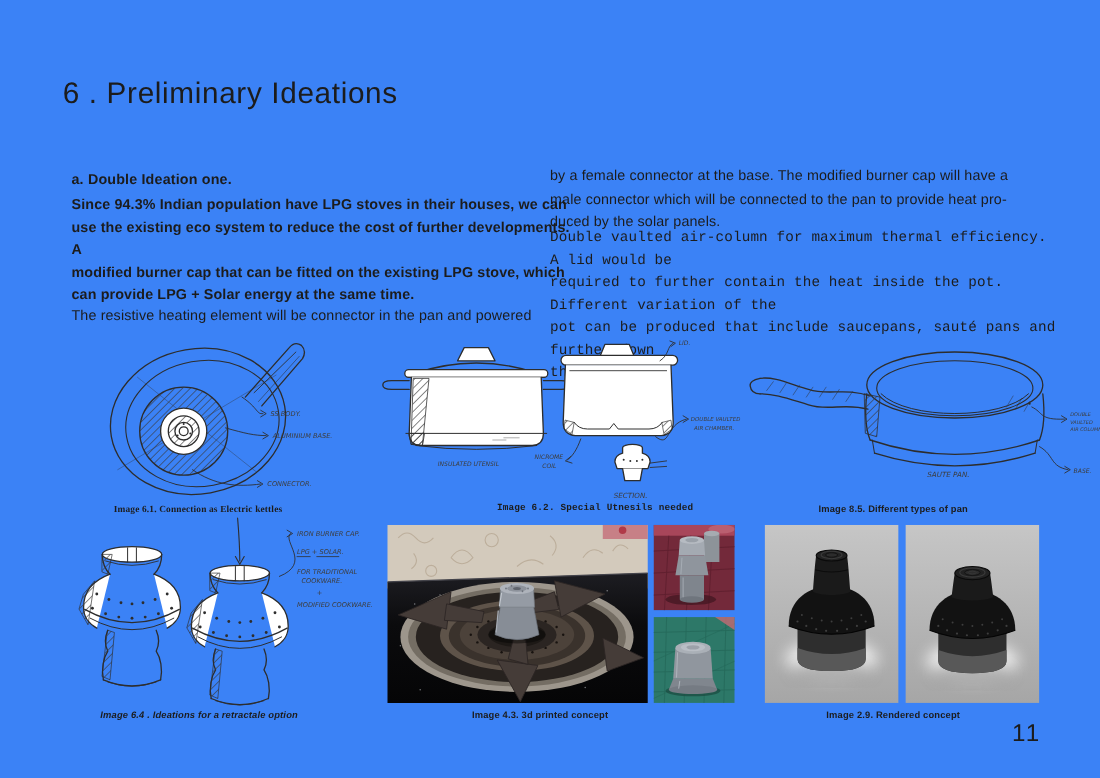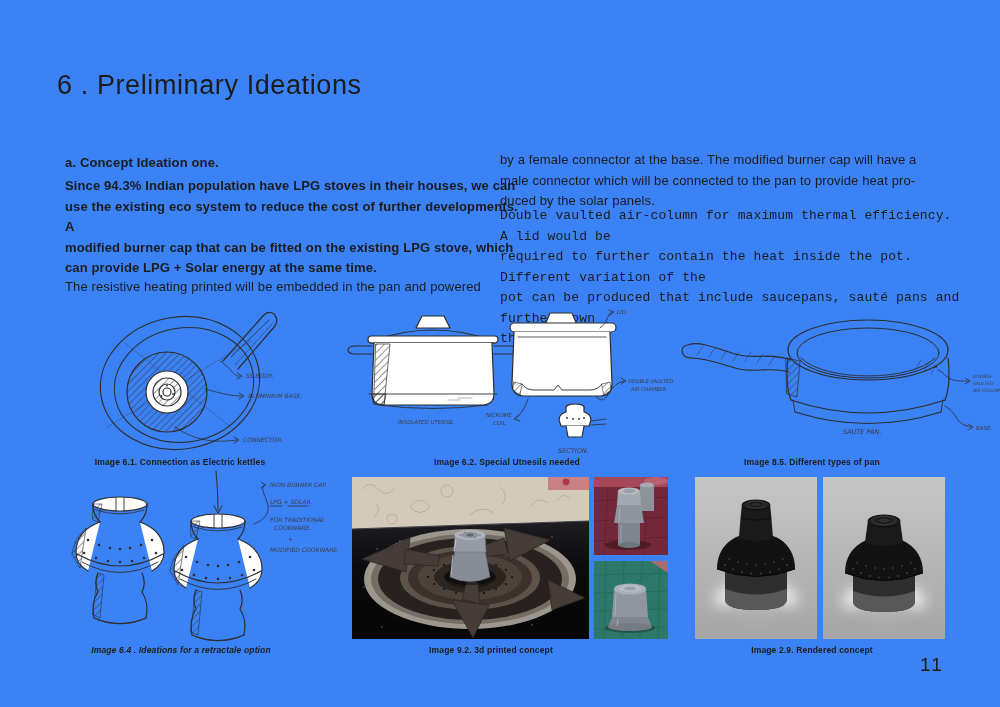--- a/index.html
+++ b/index.html
@@ -7,37 +7,37 @@
         font-family:"Liberation Sans","DejaVu Sans",sans-serif;color:#1c1c1c;}
   .title{position:absolute;left:57px;top:70px;font-size:27px;font-weight:400;letter-spacing:.6px;}
   .heading{position:absolute;left:65px;top:155px;font-size:13px;font-weight:bold;letter-spacing:.15px;}
   .bodytext{position:absolute;font-size:13px;line-height:20.5px;letter-spacing:.12px;white-space:pre-line;}
   .p-left1{left:65px;top:176px;width:460px;font-weight:bold;}
   .p-left2{left:65px;top:277px;width:460px;}
   .p-right1{left:500px;top:150px;width:460px;}
   .p-right2{left:500px;top:206px;width:460px;font-family:Liberation Mono, monospace;}
   .fig{position:absolute;}
   .cap{position:absolute;width:250px;font-size:8.5px;font-weight:bold;text-align:center;letter-spacing:.15px;}
-  .pageno{position:absolute;left:920px;top:654px;font-size:19px;letter-spacing:2px;}
+  .pageno{position:absolute;left:920px;top:654px;font-size:22px;letter-spacing:2px;}
   .photo{position:absolute;top:0;overflow:hidden;}
   svg{display:block;}
 </style>
 </head>
 <body>
 
 <div class="page">
 
   <div class="title">6 . Preliminary Ideations</div>
 
-  <div class="heading">a. Concept Ideation one.</div>
+  <div class="heading">a. Double Ideation one.</div>
   <div class="bodytext p-left1">Since 94.3% Indian population have LPG stoves in their houses, we can
 use the existing eco system to reduce the cost of further developments. A
 modified burner cap that can be fitted on the existing LPG stove, which
 can provide LPG + Solar energy at the same time.</div>
-  <div class="bodytext p-left2">The resistive heating printed will be embedded in the pan and powered</div>
+  <div class="bodytext p-left2">The resistive heating element will be connector in the pan and powered</div>
   <div class="bodytext p-right1">by a female connector at the base. The modified burner cap will have a
 male connector which will be connected to the pan to provide heat pro-
 duced by the solar panels.</div>
   <div class="bodytext p-right2">Double vaulted air-column for maximum thermal efficiency. A lid would be
 required to further contain the heat inside the pot. Different variation of the
 pot can be produced that include saucepans, sauté pans and further down
 the line.</div>
 
   <div class="fig" style="left:85px;top:299px;width:230px;height:152px;">
     <svg width="230" height="152" viewBox="0 0 230 152">
@@ -442,21 +442,21 @@
         </g>
         <path d="M42,66 C43,58 44,50 45,44 L77,44 C78,50 79,58 80,66 C70,70 52,70 42,66 Z" fill="#1a1a1a"></path>
         <ellipse cx="61" cy="44" rx="16" ry="6" fill="#222222" stroke="#0a0a0a" stroke-width="1"></ellipse>
         <ellipse cx="61" cy="43.5" rx="11.5" ry="4.2" fill="none" stroke="#3a3a3a" stroke-width="1"></ellipse>
         <ellipse cx="61" cy="43.5" rx="7" ry="2.6" fill="#2c2c2c" stroke="#101010" stroke-width="0.8"></ellipse>
         <ellipse cx="61" cy="43.5" rx="3.4" ry="1.3" fill="none" stroke="#383838" stroke-width="0.8"></ellipse>
       </svg>
     </div>
   </div>
 
-  <div class="cap" style="left:55px;top:457px;">Image 6.1. Connection as Electric kettles</div>
-  <div class="cap" style="left:382px;top:457px;">Image 6.2. Special Utnesils needed</div>
+  <div class="cap" style="left:55px;top:457px;font-family:Liberation Serif, serif;">Image 6.1. Connection as Electric kettles</div>
+  <div class="cap" style="left:416px;top:457px;font-family:Liberation Mono, monospace;">Image 6.2. Special Utnesils needed</div>
   <div class="cap" style="left:687px;top:457px;">Image 8.5. Different types of pan</div>
   <div class="cap" style="left:56px;top:645px;font-style:italic;">Image 6.4 . Ideations for a retractale option</div>
-  <div class="cap" style="left:366px;top:645px;">Image 9.2. 3d printed concept</div>
+  <div class="cap" style="left:366px;top:645px;">Image 4.3. 3d printed concept</div>
   <div class="cap" style="left:687px;top:645px;">Image 2.9. Rendered concept</div>
 
   <div class="pageno">11</div>
 </div>
 
 </body></html>

